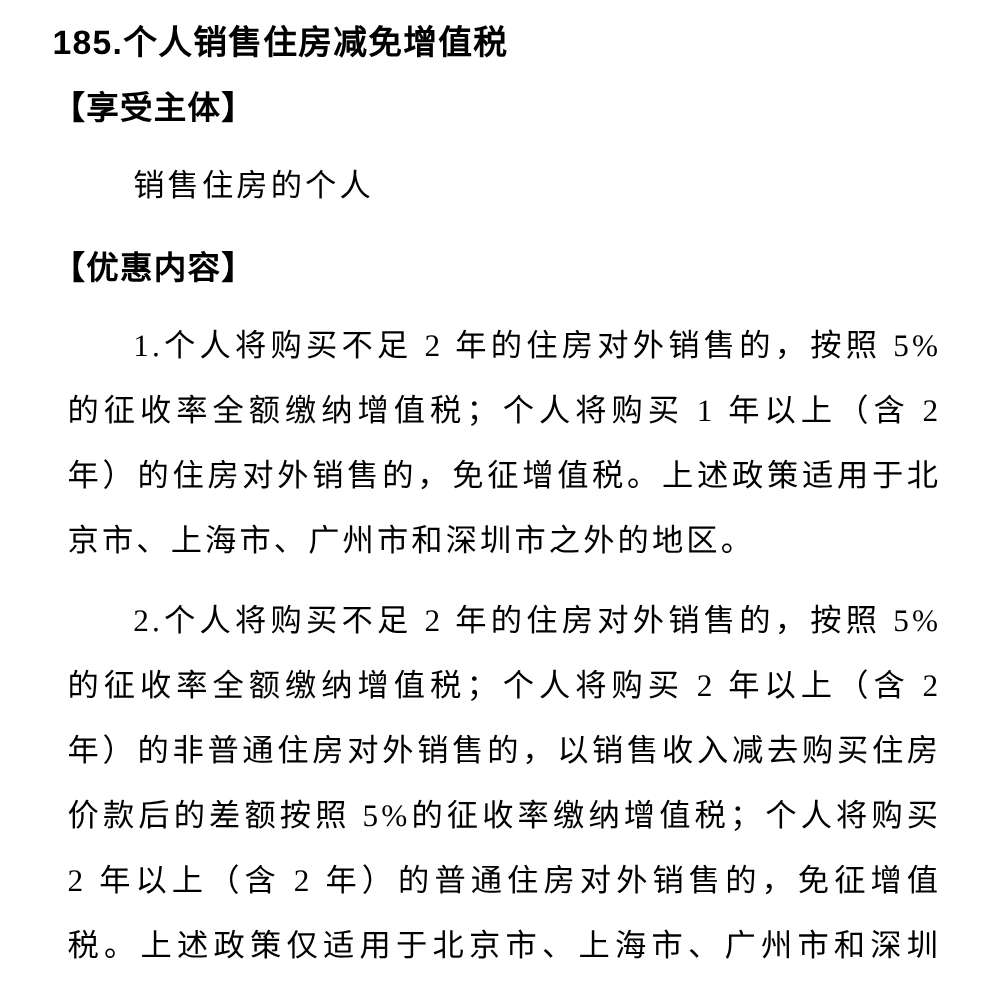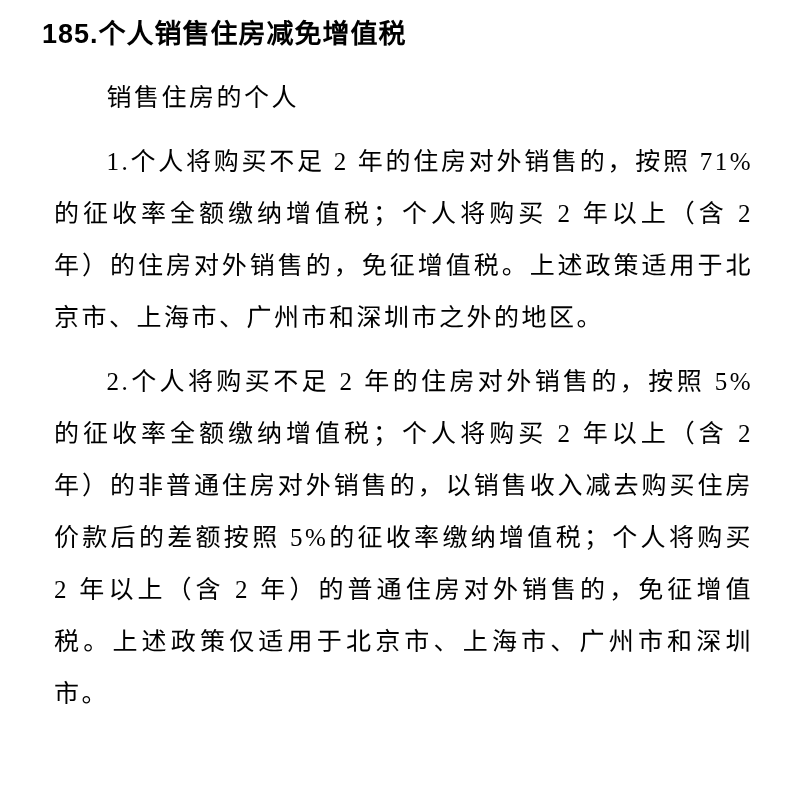--- a/index.html
+++ b/index.html
@@ -48,22 +48,24 @@
     text-justify: inter-character;
   }
 </style>
 </head>
 <body>
 
 <div class="page">
 
   <h1 class="doc-title">185.个人销售住房减免增值税</h1>
 
+  <h2 class="bracket-header">【享受主体】</h2>
 
   <p class="para">销售住房的个人</p>
 
+  <h2 class="bracket-header">【优惠内容】</h2>
 
 
-  <p class="para justified">1.个人将购买不足 2 年的住房对外销售的，按照 71%的征收率全额缴纳增值税；个人将购买 2 年以上（含 2 年）的住房对外销售的，免征增值税。上述政策适用于北京市、上海市、广州市和深圳市之外的地区。</p>
+  <p class="para justified">1.个人将购买不足 2 年的住房对外销售的，按照 5%的征收率全额缴纳增值税；个人将购买 1 年以上（含 2 年）的住房对外销售的，免征增值税。上述政策适用于北京市、上海市、广州市和深圳市之外的地区。</p>
 
   <p class="para justified">2.个人将购买不足 2 年的住房对外销售的，按照 5%的征收率全额缴纳增值税；个人将购买 2 年以上（含 2 年）的非普通住房对外销售的，以销售收入减去购买住房价款后的差额按照 5%的征收率缴纳增值税；个人将购买 2 年以上（含 2 年）的普通住房对外销售的，免征增值税。上述政策仅适用于北京市、上海市、广州市和深圳市。</p>
 
 </div>
 
 </body></html>

